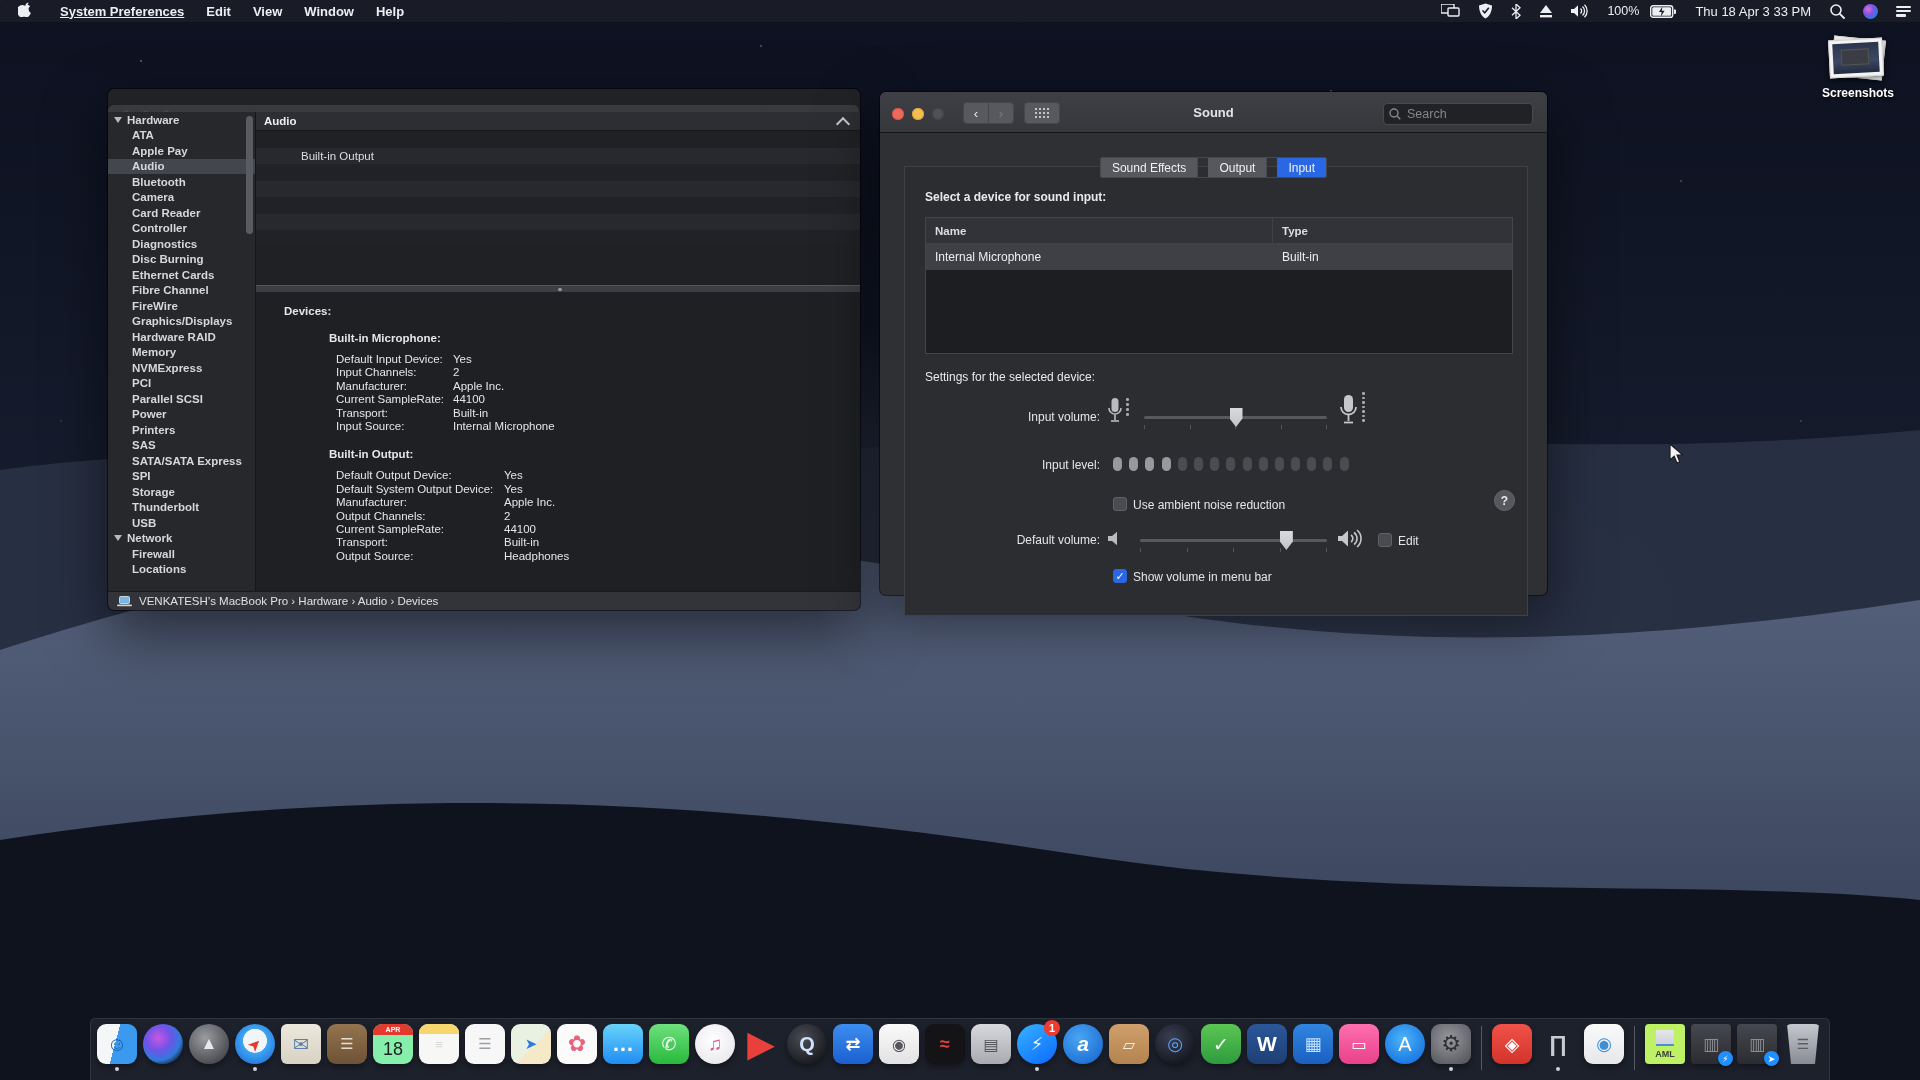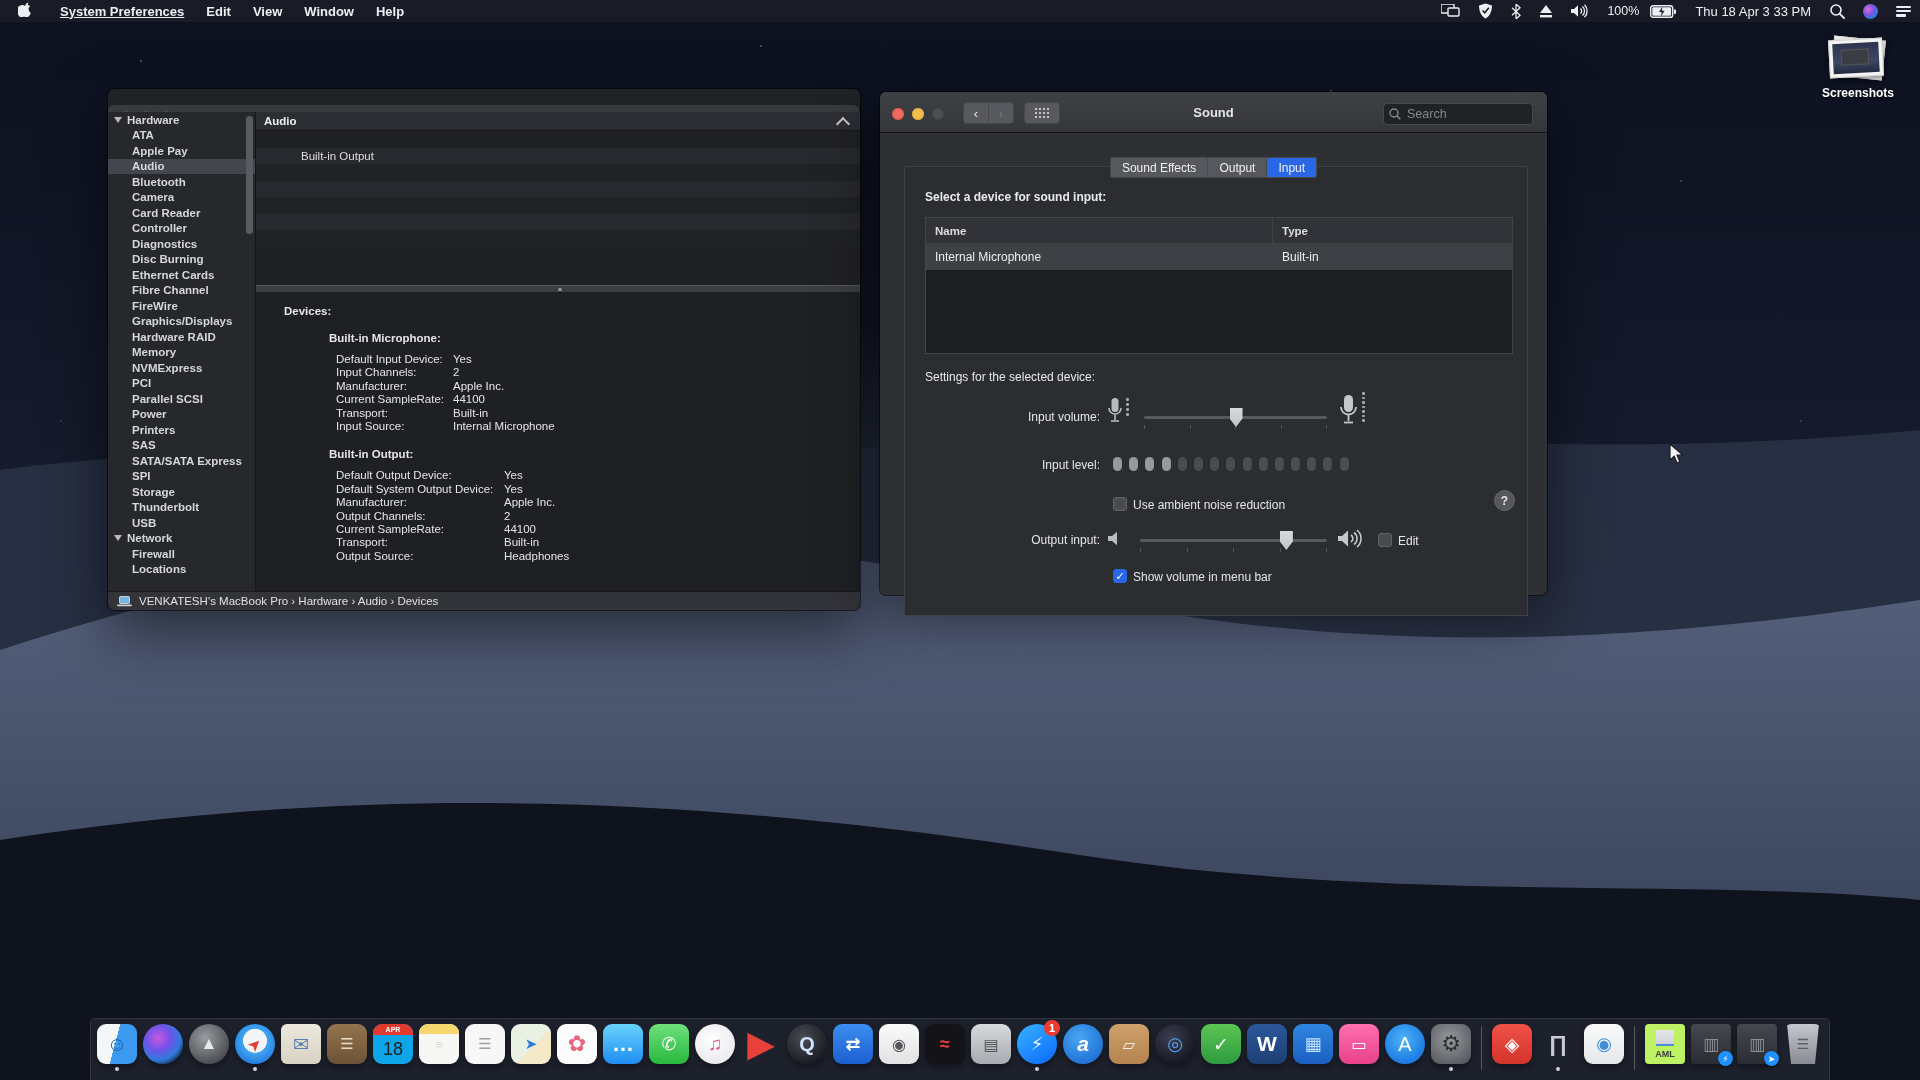--- a/index.html
+++ b/index.html
@@ -98,21 +98,21 @@
   .grid-glyph{display:grid;grid-template-columns:repeat(4,2.5px);grid-gap:1.5px;}
   .grid-glyph i{width:2.5px;height:2.5px;background:#e8e8ea;border-radius:50%;}
   #sound .wtitle{position:absolute;left:0;right:0;top:0;height:40px;display:flex;align-items:center;justify-content:center;
     font-size:13px;font-weight:bold;color:#e3e4e7;}
   #search-field{position:absolute;right:14px;top:11px;width:148px;height:20px;background:#212226;border:1px solid #47494d;border-radius:4px;
     display:flex;align-items:center;}
   #search-field svg{margin:0 4px 0 5px;flex:0 0 auto;}
   #search-input{background:transparent;border:none;outline:none;color:#cfd0d3;font-size:12.5px;width:110px;font-family:inherit;}
   #search-input::placeholder{color:#85878b;}
   #tabbar{position:absolute;left:0;right:0;top:65px;display:flex;justify-content:center;z-index:5;}
-  #tabs{display:flex;border-radius:2px;overflow:hidden;border:1px solid #46484c;}
+  #tabs{display:flex;border-radius:2px;overflow:hidden;border:1px solid #46484c;gap:10px;}
   .tab{height:19px;display:flex;align-items:center;padding:0 11px;background:#56585d;color:#f0f1f3;font-size:12px;border-right:1px solid #47494d;}
   .tab:last-child{border-right:none;}
   .tab.selected{background:#2a67e5;}
   #panel{position:absolute;left:24px;top:74px;width:622px;height:448px;border:1px solid #3f4145;background:#2b2d31;}
   #lbl-select{position:absolute;left:45px;top:98px;font-size:12px;font-weight:bold;color:#e8e9eb;}
   #device-table{position:absolute;left:45px;top:125px;width:586px;height:135px;border:1px solid #434549;background:#1d1e22;}
   #dt-header{display:flex;height:25px;background:#323338;border-bottom:1px solid #404145;align-items:center;}
   .dt-hcell{font-size:11.5px;font-weight:bold;color:#dcdde0;padding-left:9px;box-sizing:border-box;}
   .dt-hcell:first-child{width:347px;border-right:1px solid #404145;height:25px;display:flex;align-items:center;}
   .dt-row{display:flex;height:26px;background:#3e4045;align-items:center;}
@@ -150,21 +150,21 @@
     font-size:11px;font-weight:bold;display:flex;align-items:center;justify-content:center;padding:0 3px;box-sizing:border-box;}
   .corner-badge{position:absolute;right:-2px;bottom:4px;width:15px;height:15px;border-radius:50%;background:#1f90ff;color:#fff;
     font-size:9px;display:flex;align-items:center;justify-content:center;box-shadow:0 1px 2px rgba(0,0,0,.5);}
   .di-finder{background:linear-gradient(105deg,#f4f6f8 0 46%,#3b9af0 46%);color:#1d5fa0;}
   .di-siri{background:radial-gradient(circle at 38% 35%,#c957e2 0%,#6e54e8 35%,#2f7bdb 62%,#12131c 85%);}
   .di-launchpad{background:radial-gradient(circle at 40% 35%,#9a9ca2,#4a4c52 75%);color:#e8e9ec;font-size:17px;}
   .di-safari{background:radial-gradient(circle at 50% 42%,#f2f5f8 0 38%,#3fa4f2 40%,#1c6fd8 90%);color:#e23a2e;font-size:16px;}
   .di-safari .g{transform:rotate(-45deg);display:block;}
   .di-mail{background:linear-gradient(#ece8dd,#d8d2c2);color:#5a7fae;font-size:19px;border-radius:6px;}
   .di-contacts{background:linear-gradient(#94744f,#6d5236);color:#e7dcc8;font-size:15px;}
-  .di-calendar{background:#0ea5e9;flex-direction:column;color:#222;}
+  .di-calendar{background:#86efac;flex-direction:column;color:#222;}
   .cal-top{height:11px;font-size:7px;font-weight:bold;color:#fff;background:#e23a2e;width:100%;border-radius:9px 9px 0 0;
     display:flex;align-items:center;justify-content:center;}
   .cal-num{flex:1;display:flex;align-items:center;justify-content:center;font-size:18px;font-weight:normal;}
   .di-notes{background:linear-gradient(#f7f7f5 0 100%);position:relative;color:#d9d9d4;font-size:13px;}
   .di-notes:before{content:"";position:absolute;left:0;top:0;right:0;height:10px;background:#f5d76e;border-radius:9px 9px 0 0;}
   .di-reminders{background:#f7f7f7;color:#9aa0a6;font-size:15px;}
   .di-maps{background:linear-gradient(135deg,#e9f2e2 0 55%,#f5e9c8 55%);color:#2f7bdb;font-size:15px;}
   .di-photos{background:#fbfbfb;color:#e8647c;font-size:22px;}
   .di-messages{background:linear-gradient(#68d3fa,#1f8df4);color:#fff;font-size:22px;}
   .di-facetime{background:linear-gradient(#6ee07c,#28b93e);color:#fff;font-size:18px;}
@@ -625,21 +625,21 @@
         <div class="pill"></div>
         <div class="pill"></div>
         <div class="pill"></div>
         <div class="pill"></div>
       </div>
 
     <div class="checkbox" id="cb-ambient" style="left:233px;top:405px;"></div>
     <div class="cb-label" style="left:253px;top:406px;">Use ambient noise reduction</div>
     <div id="help-btn">?</div>
 
-    <div class="form-label" style="left:20px;top:441px;">Output input:</div>
+    <div class="form-label" style="left:20px;top:441px;">Default volume:</div>
     <div class="spk" style="position:absolute;left:228px;top:439px;">
       <svg width="16" height="15" viewBox="0 0 16 15">
           <path d="M0,5 L4,5 L9,0.8 L9,14.2 L4,10 L0,10 Z" fill="#b9bbbf"></path>
         </svg>
     </div>
     <div class="slider-track" style="left:260px;top:447px;width:187px;"></div>
     <div class="slider-ticks" style="left:260px;top:456px;width:187px;">
         <i></i>
         <i></i>
         <i></i>

